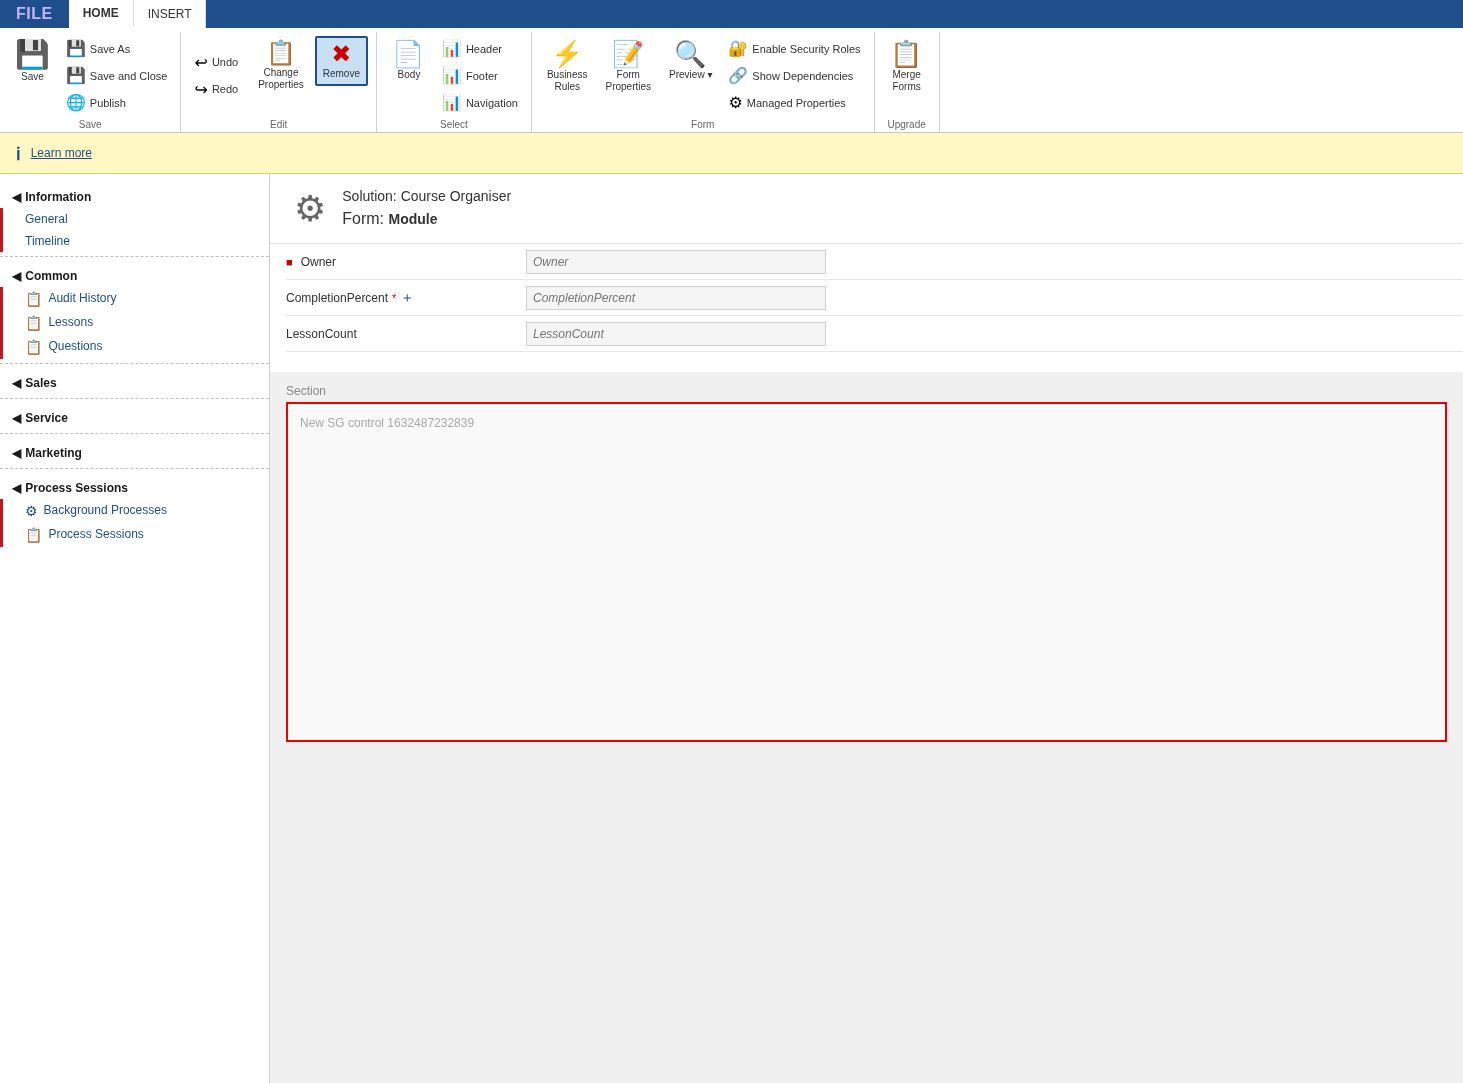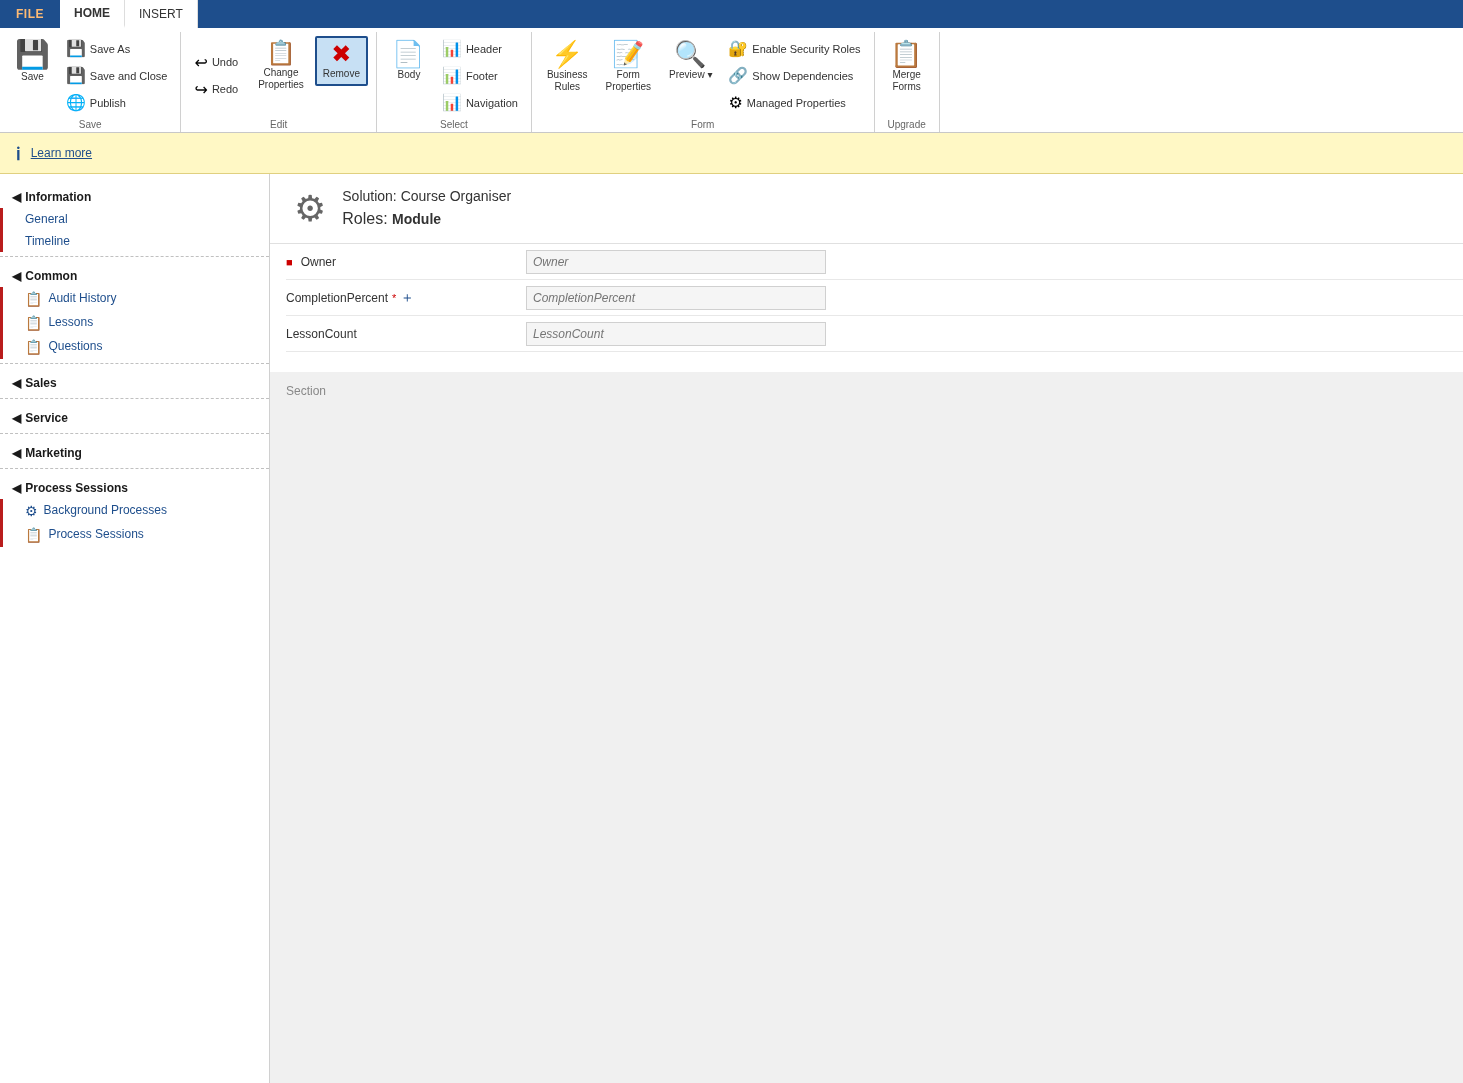--- a/index.html
+++ b/index.html
@@ -7,23 +7,23 @@
 
     
     .tab-bar {
       display: flex;
       background: #1e4e8c;
       align-items: stretch;
       height: 28px;
     }
     .tab-file {
       background: #1e4e8c;
-      color: #fdba74;
+      color: #c4b5fd;
       font-weight: bold;
-      font-size: 12px;
+      font-size: 16px;
       padding: 0 16px;
       display: flex;
       align-items: center;
       cursor: pointer;
       letter-spacing: 0.5px;
     }
     .tab-home, .tab-insert {
       background: white;
       color: #333;
       font-size: 12px;
@@ -449,21 +449,21 @@
   <div class="content-area">
 
     <div class="form-header">
       <span class="form-header-icon">⚙</span>
       <div class="form-header-text">
         <div class="form-header-solution">
           <span>Solution:</span>
           <span>Course Organiser</span>
         </div>
         <div class="form-header-form">
-          <span>Roles:</span>
+          <span>Form:</span>
           <strong>Module</strong>
         </div>
       </div>
     </div>
 
     <div class="form-body">
 
       <div class="form-row">
         <div class="field-label">
           <span class="field-owner-label">■</span>
@@ -493,16 +493,19 @@
           <input class="field-input" type="text" placeholder="LessonCount" value="" style="">
         </div>
       </div>
 
       <div class="empty-row"></div>
 
     </div>
 
     <div class="section-label">Section</div>
 
+    <div class="sg-control-area">
+      <div class="sg-control-placeholder">New SG control 1632487232839</div>
+    </div>
 
   </div>
 
 </div>
 
 </body></html>

